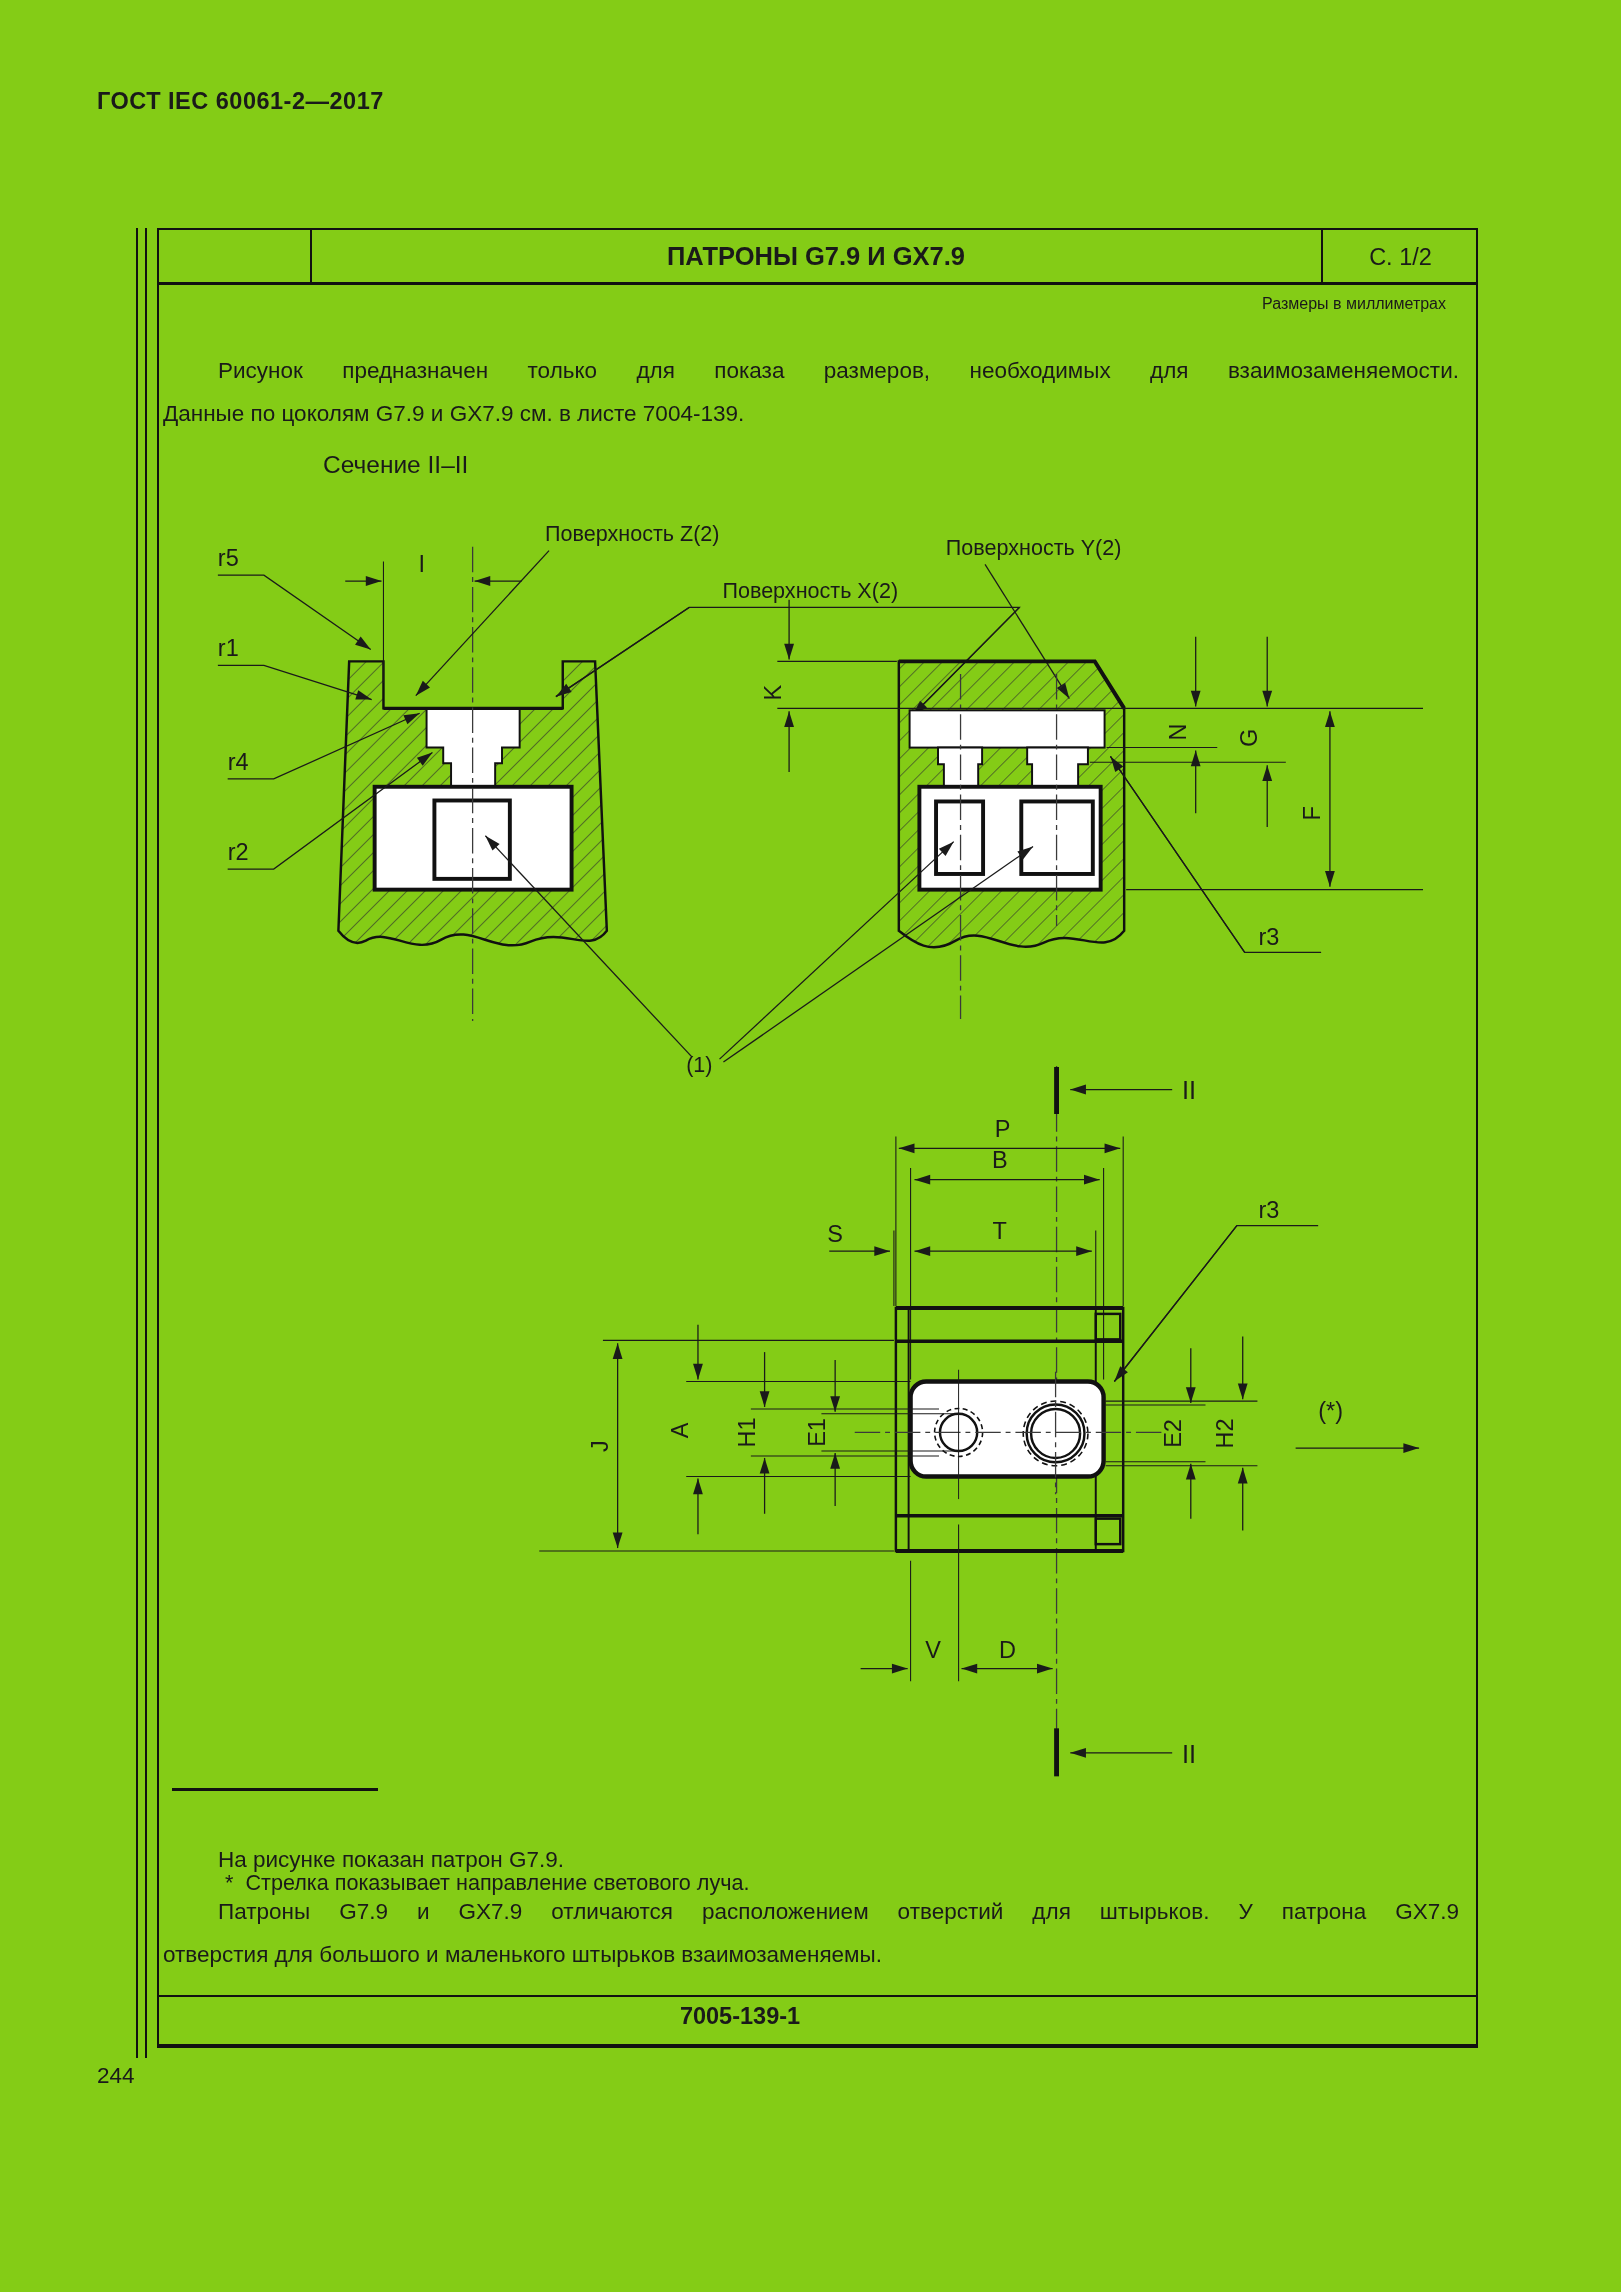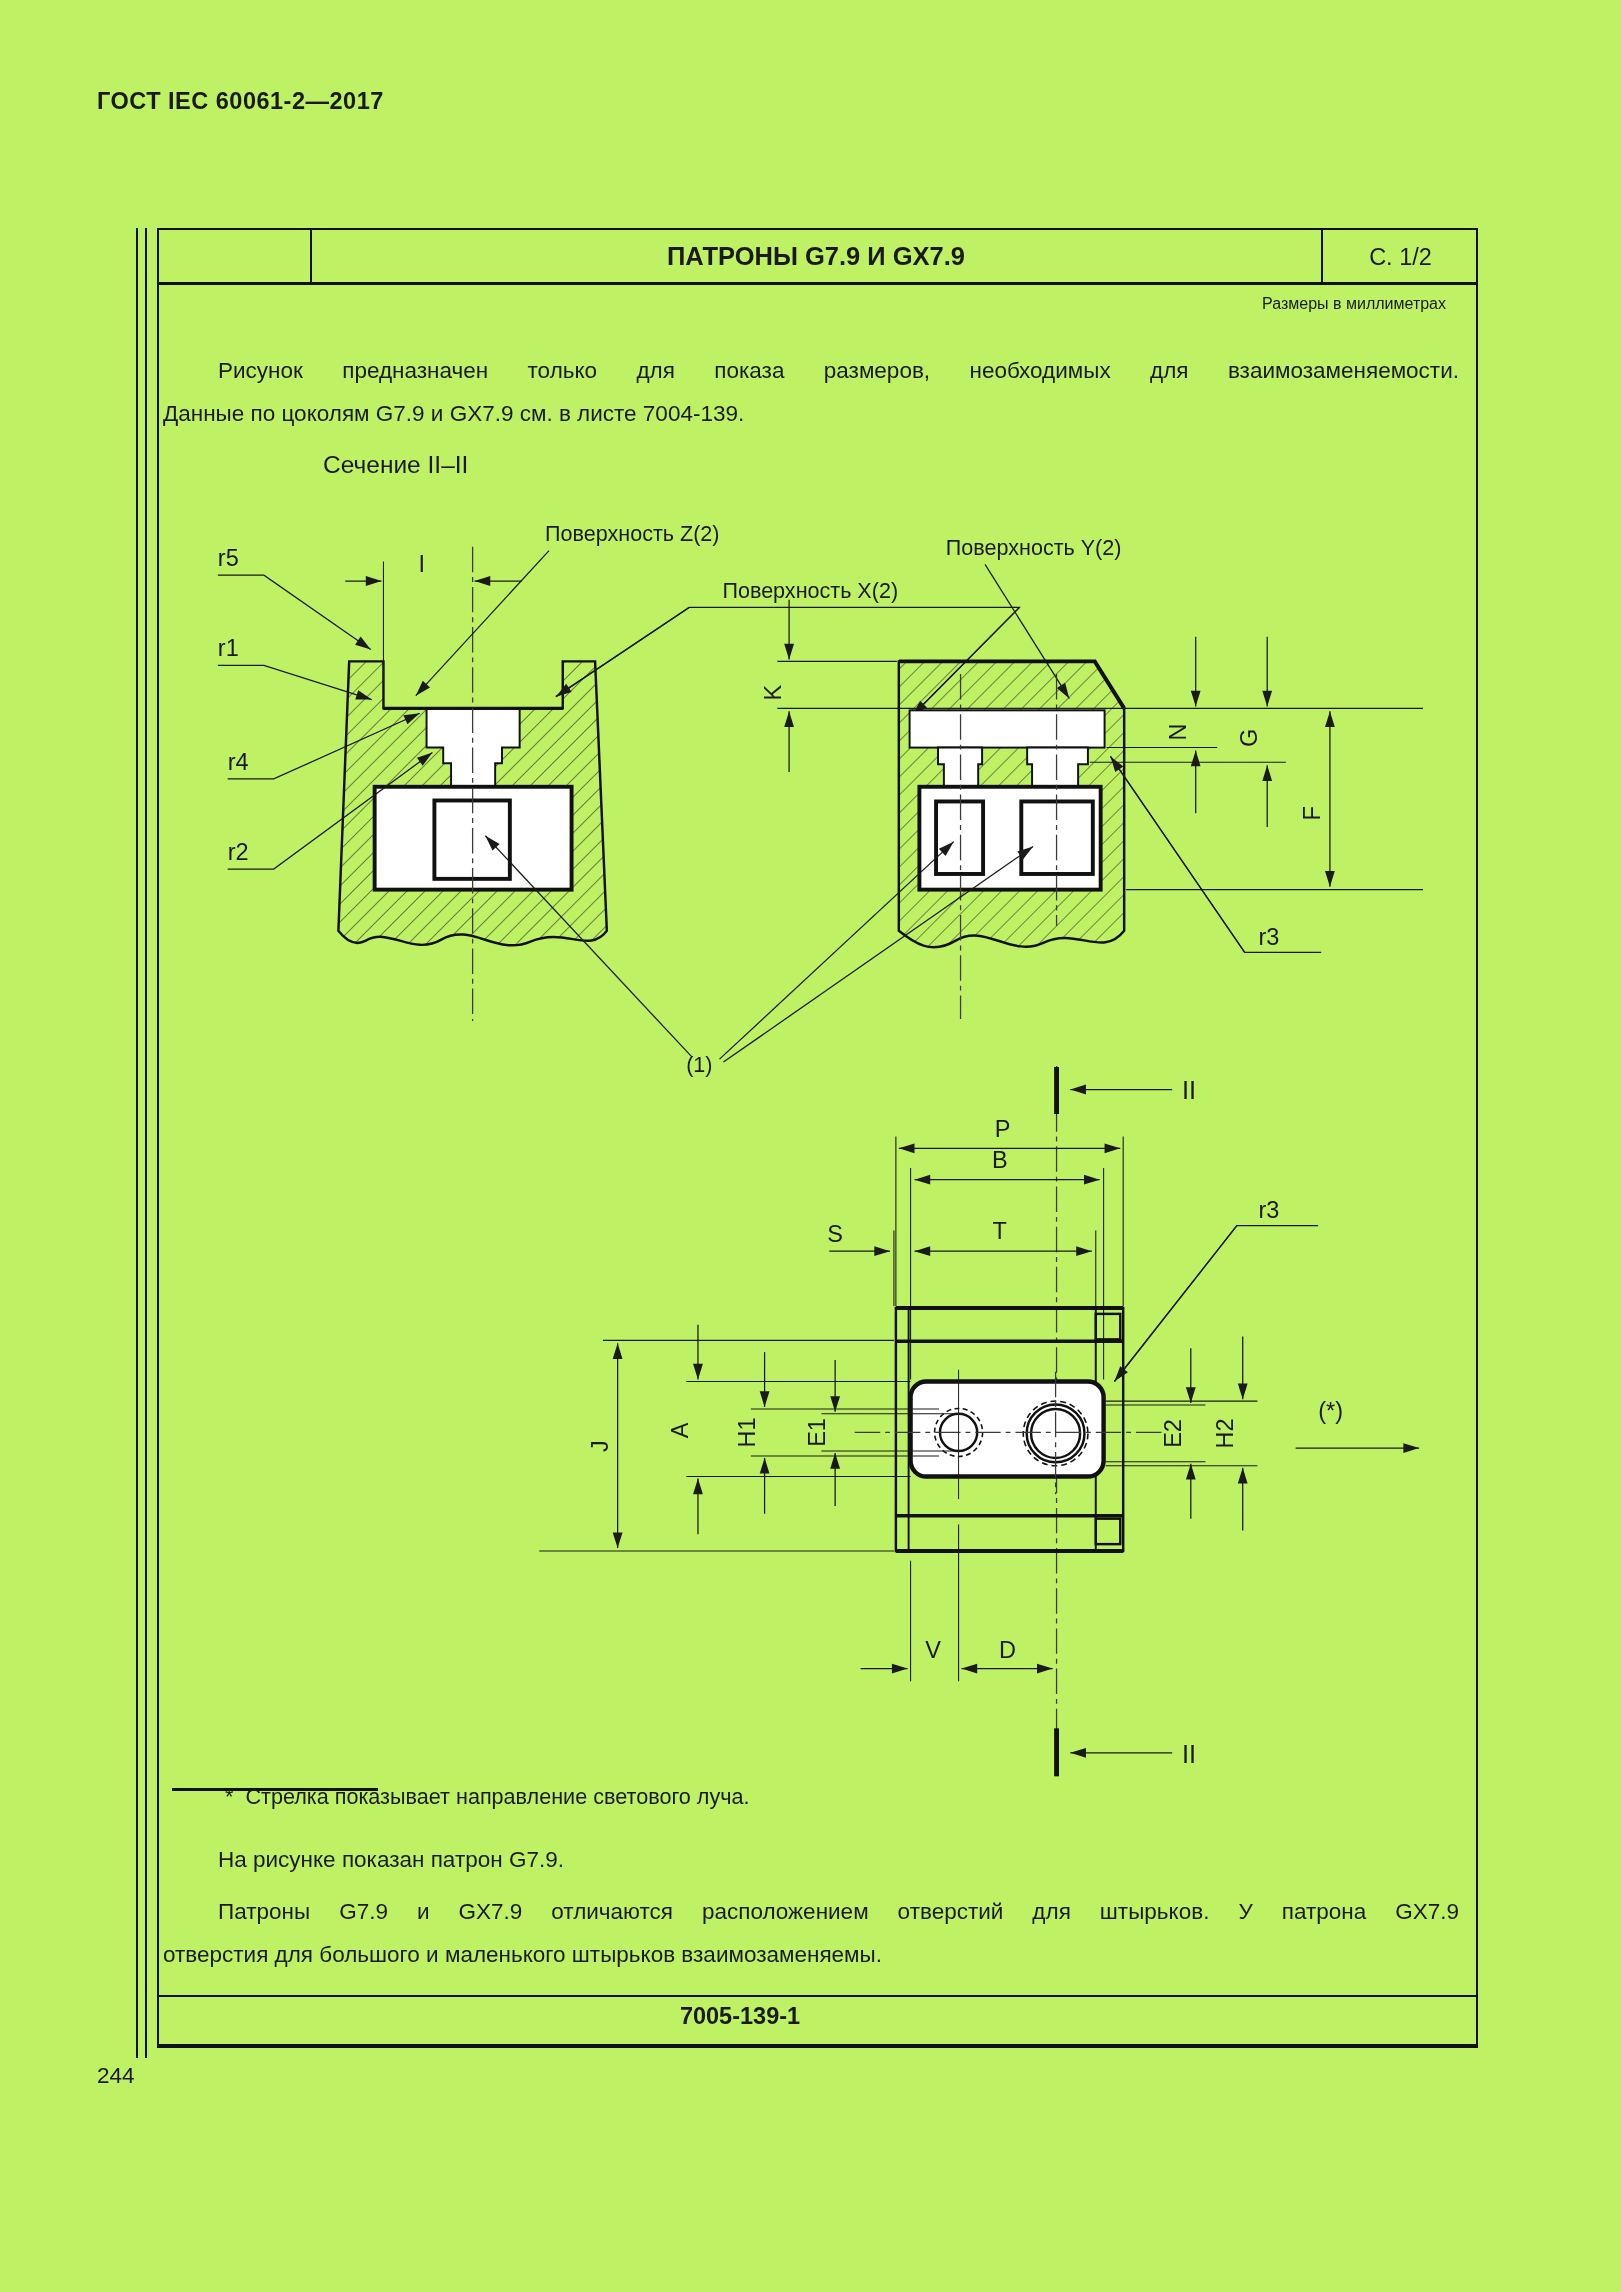--- a/index.html
+++ b/index.html
@@ -1,33 +1,33 @@
 <!DOCTYPE html>
 <html><head>
 <meta charset="utf-8">
 <style>
   html,body{margin:0;padding:0;background:#fff;}
-  .page{position:relative;width:1621px;height:2293px;background:#bef264;
+  .page{position:relative;width:1621px;height:2293px;background:#84cc16;
         font-family:"Liberation Sans", sans-serif;color:#1a1a1a;overflow:hidden;}
   .abs{position:absolute;}
   .doc-header{left:97px;top:88px;font-size:23.5px;font-weight:bold;letter-spacing:0.5px;}
   .dbl-line{left:136px;top:228px;width:6.9px;height:1830px;border-left:2px solid #111;border-right:2px solid #111;}
   .main-box{left:157px;top:228px;width:1321px;height:1820px;border:2px solid #111;border-bottom-width:4.9px;box-sizing:border-box;}
   .hdr-row{left:157px;top:228px;width:1321px;height:57px;border-bottom:3.9px solid #111;box-sizing:border-box;}
   .hdr-div1{left:310px;top:228px;width:2px;height:57px;background:#111;}
   .hdr-div2{left:1321px;top:228px;width:2px;height:57px;background:#111;}
   .sheet-title{left:310px;top:242px;width:1012px;text-align:center;font-size:25.5px;font-weight:bold;}
   .page-ref{left:1323px;top:244px;width:155px;text-align:center;font-size:23.5px;}
   .units-note{left:772px;top:295px;width:674px;text-align:right;font-size:16px;}
   .intro{left:163px;top:349px;width:1296px;font-size:22.5px;line-height:43px;}
   .just{text-align:justify;text-align-last:justify;}
   .indent{text-indent:55px;}
   .section-label{left:323px;top:451px;font-size:24.5px;}
   .foot-rule{left:172px;top:1788px;width:206px;height:2.9px;background:#111;}
-  .footnote{left:225px;top:1784px;font-size:21.6px;}
+  .footnote{left:225px;top:1870px;font-size:21.6px;}
   .note1{left:218px;top:1847px;font-size:22.5px;}
   .note2{left:163px;top:1890px;width:1296px;font-size:22.5px;line-height:43px;}
   .foot-row-line{left:159px;top:1995px;width:1317px;height:2px;background:#111;}
   .sheet-number{left:157px;top:2003px;width:1166px;text-align:center;font-size:23.5px;font-weight:bold;}
   .page-number{left:97px;top:2063px;font-size:22.5px;text-align:center;}
   svg .ln{stroke:#1a1a1a;stroke-width:1.3;fill:none;}
   svg .thin{stroke:#1a1a1a;stroke-width:1.1;fill:none;}
   svg .out{stroke:#111;stroke-width:2.5;fill:none;}
   svg .thk{stroke:#111;stroke-width:4;fill:none;}
   svg .wh{fill:#fff;stroke:#111;stroke-width:2;}

